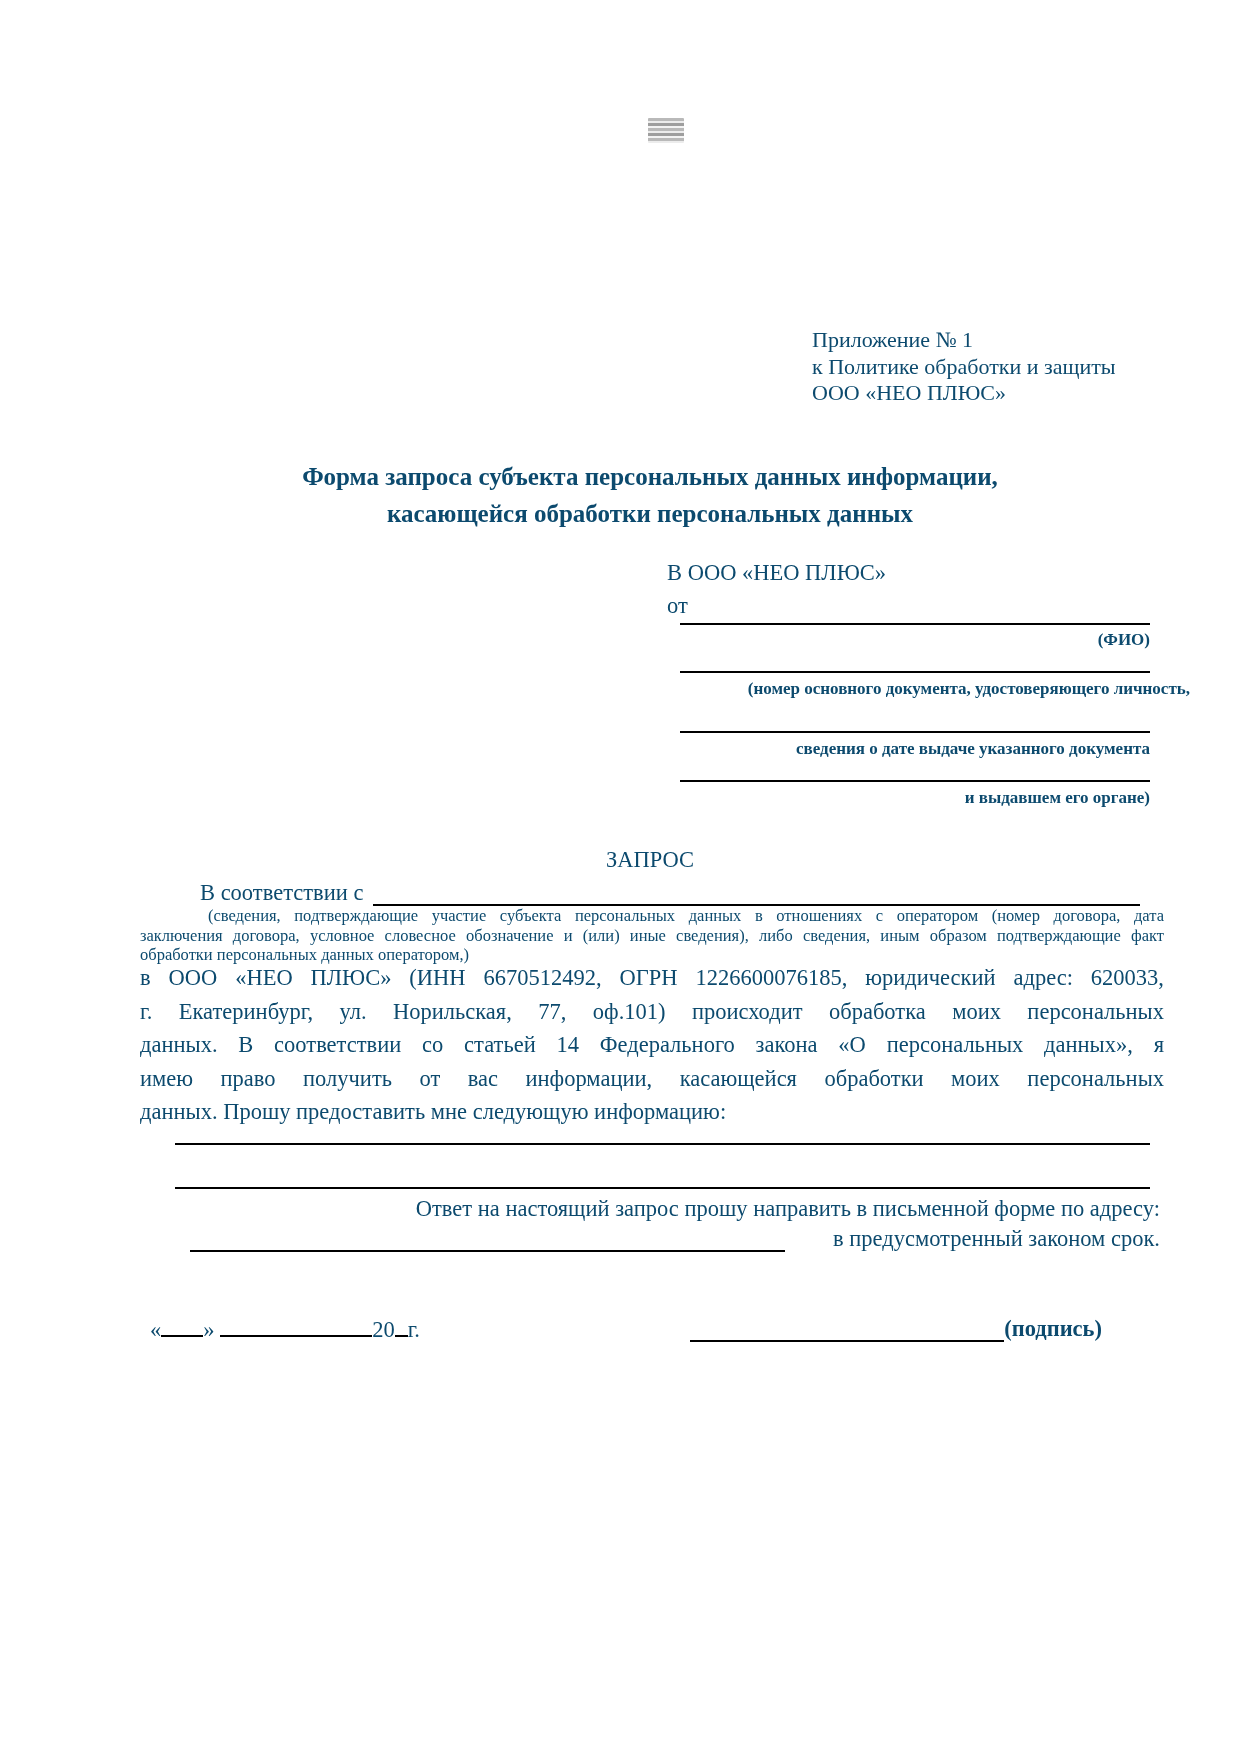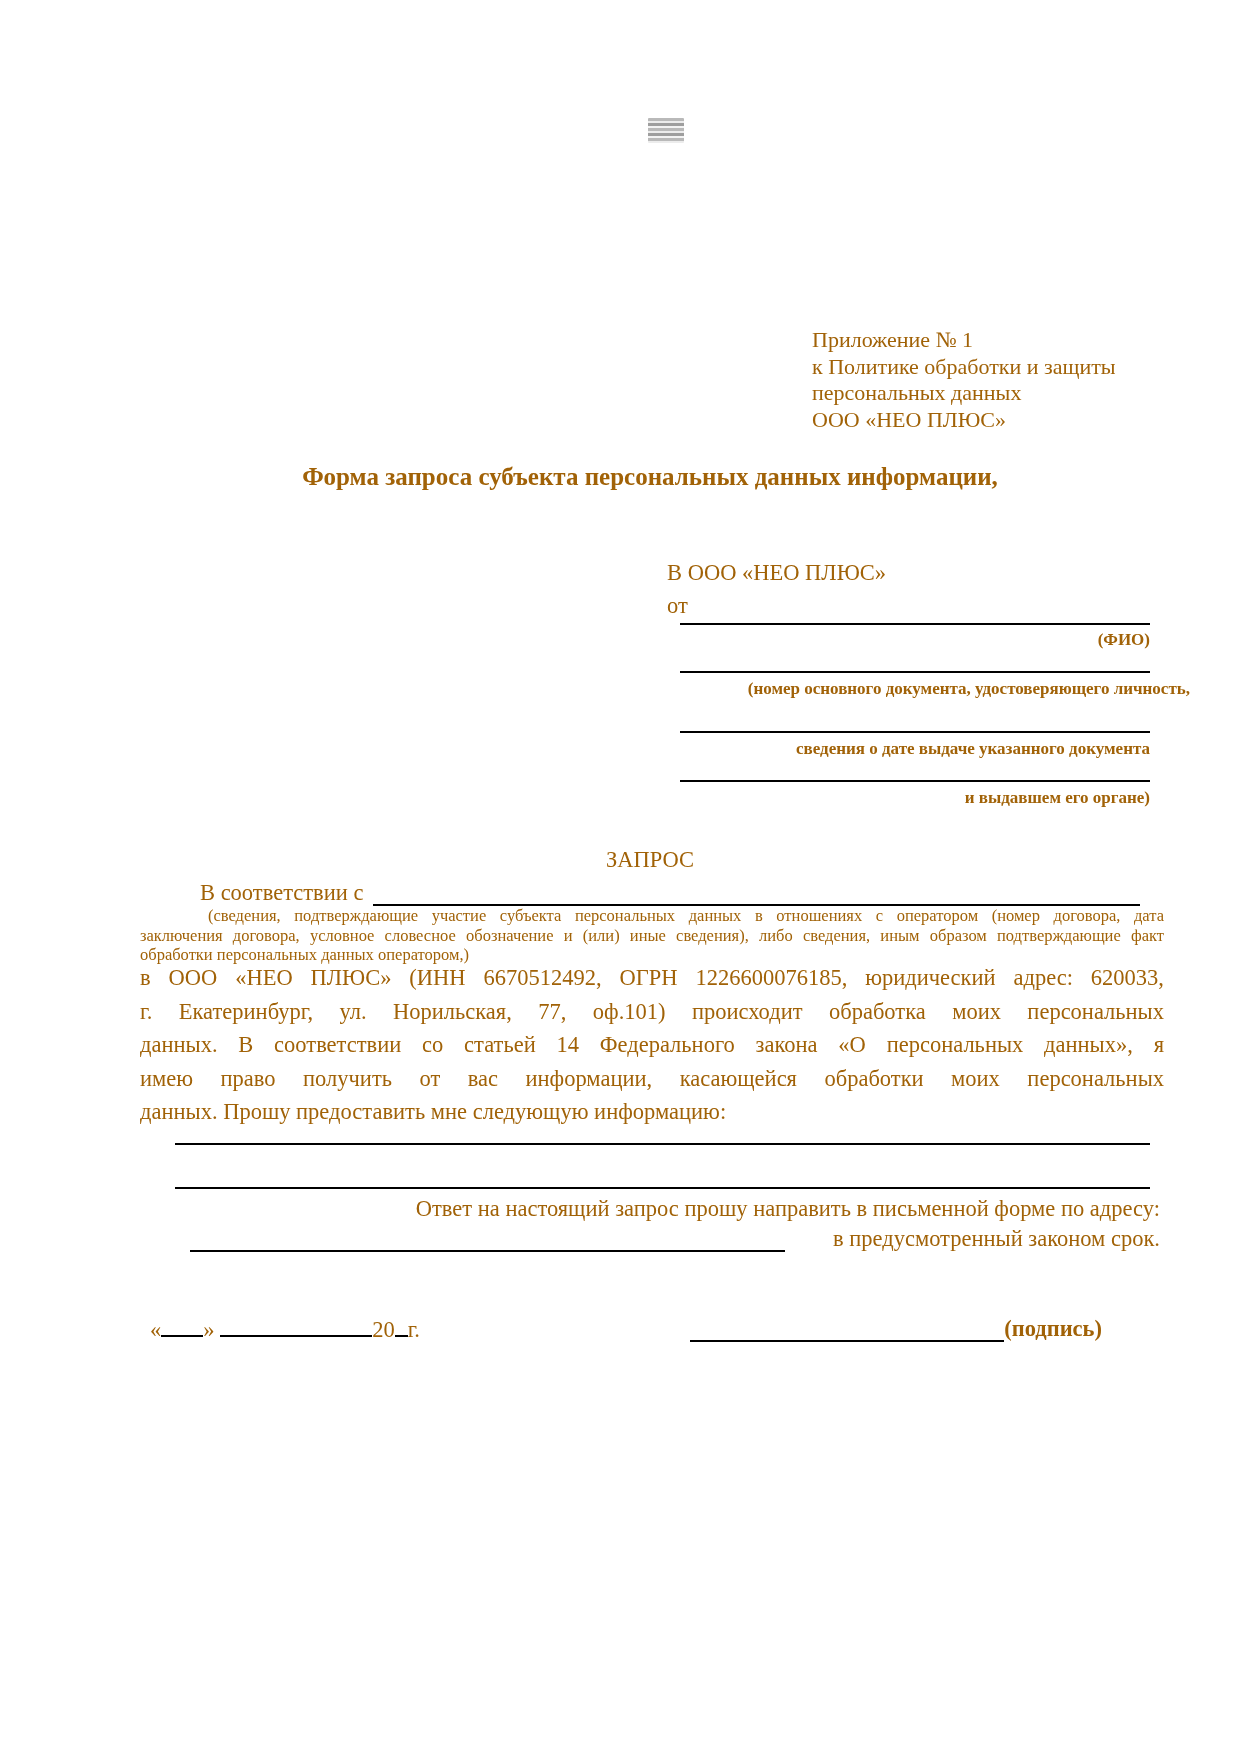--- a/index.html
+++ b/index.html
@@ -1,20 +1,20 @@
 <!DOCTYPE html>
 <html><head>
 <meta charset="utf-8">
 <style>
   html,body{margin:0;padding:0;background:#ffffff;}
   .page{
     position:relative;
     width:1242px;height:1755px;
     background:#ffffff;
-    color:#a16207;
+    color:#0c4a6e;
     font-family:"Liberation Serif", serif;
     overflow:hidden;
   }
   .abs{position:absolute;}
   
   .hr{position:absolute;height:0;border-top:2px solid #000;}
   
   .bl{display:inline-block;border-bottom:2px solid #000;height:1.02em;vertical-align:baseline;}
   .fill{flex:1 1 auto;border-bottom:2px solid #000;margin-bottom:4px;}
   .caption{font-size:17px;text-align:right;line-height:1.15;font-weight:bold;}
@@ -32,26 +32,26 @@
 </head>
 <body>
 
 <div class="page">
 
   <div class="abs imgph" style="left:648px;top:118px;width:36px;height:25px;"></div>
 
   <div class="abs appendix" style="left:812px;top:327px;width:400px;">
     <div>Приложение № 1</div>
     <div>к Политике обработки и защиты</div>
-    <div>персональных данных</div>
     <div>ООО «НЕО ПЛЮС»</div>
   </div>
 
   <div class="abs doc-title" style="left:140px;top:458px;width:1020px;">
     <div>Форма запроса субъекта персональных данных информации,</div>
+    <div>касающейся обработки персональных данных</div>
   </div>
 
   <div class="abs body-text" style="left:667px;top:556px;">В ООО «НЕО ПЛЮС»</div>
   <div class="abs body-text" style="left:667px;top:589px;">от</div>
 
   <div class="hr" style="left:680px;top:623px;width:470px;"></div>
   <div class="abs caption" style="left:680px;top:630px;width:470px;">(ФИО)</div>
 
   <div class="hr" style="left:680px;top:671px;width:470px;"></div>
   <div class="abs caption" style="left:640px;top:679px;width:550px;">(номер основного документа, удостоверяющего личность,</div>

